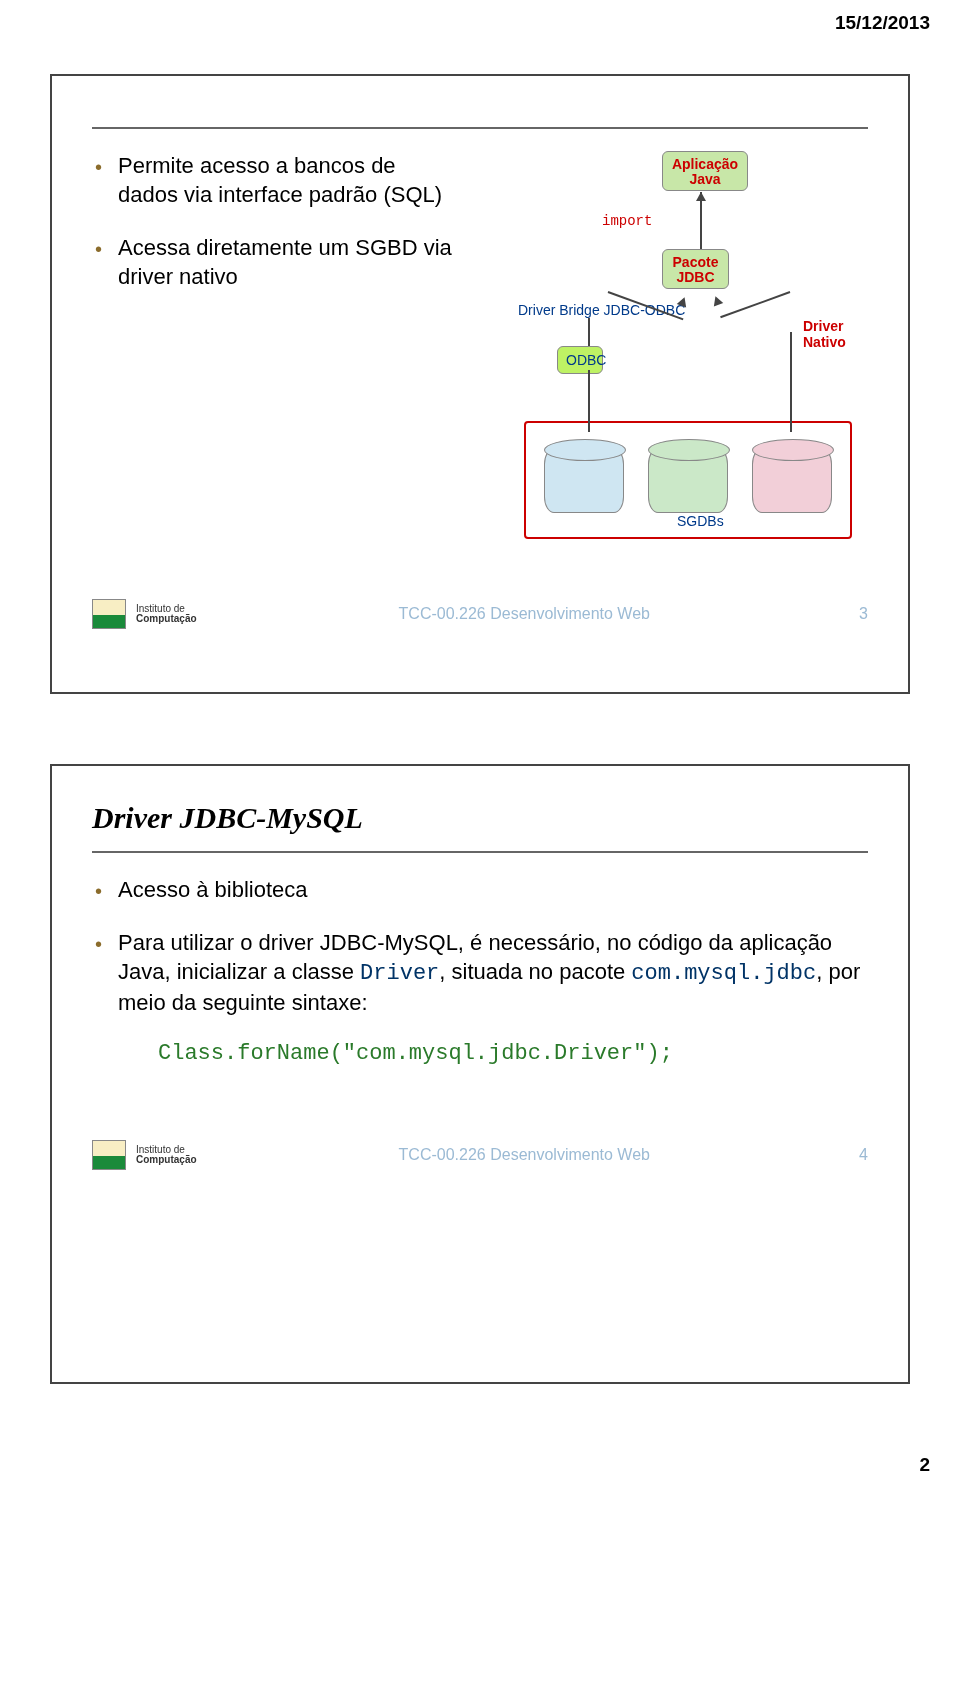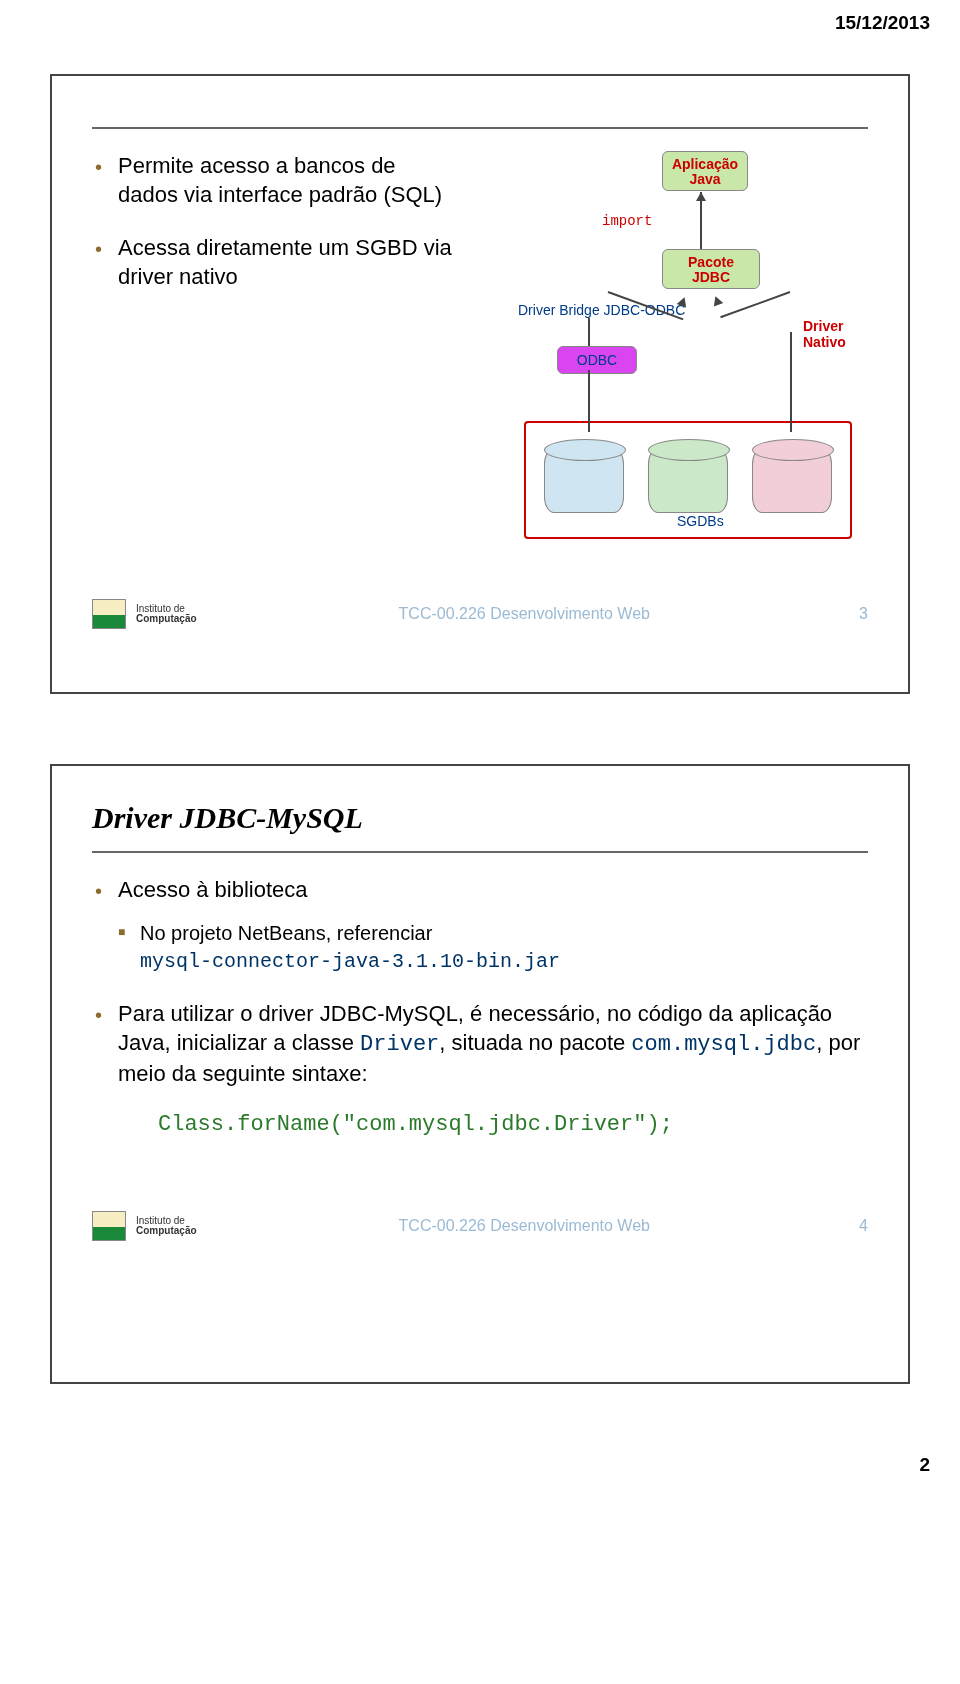--- a/index.html
+++ b/index.html
@@ -109,22 +109,22 @@
   .d-box {
     position: absolute;
     border: 1px solid #888;
     border-radius: 6px;
     text-align: center;
     font-size: 14px;
     padding: 5px 8px;
     background: #fff;
   }
   .d-box.app   { background: #c8e7a8; left: 174px; top: 0;   width: 86px; height: 40px; line-height: 1.1; }
-  .d-box.pkg   { background: #c8e7a8; left: 174px; top: 98px; width: 98px; height: 40px; line-height: 1.1; }
-  .d-box.odbc  { background: #d946ef; left: 69px;  top: 195px; width: 80px; }
+  .d-box.pkg   { background: #c8e7a8; left: 174px; top: 98px; width: 67px; height: 40px; line-height: 1.1; }
+  .d-box.odbc  { background: #bef264; left: 69px;  top: 195px; width: 46px; }
   .d-bridge    { position: absolute; left: 30px; top: 152px; font-size: 14px; color: #003a8a; line-height: 1.1; }
   .d-import    { position: absolute; left: 114px; top: 62px; font-family: 'Courier New', monospace; color: #c00; font-size: 14px; }
   .d-native    { position: absolute; left: 283px; top: 167px; font-size: 14px; color: #c00; font-weight: bold; padding-left: 32px; }
   .d-sgdbs     { position: absolute; left: 189px; top: 362px; font-size: 14px; color: #003a8a; }
 
   .d-dbframe {
     position: absolute;
     left: 36px; top: 270px;
     width: 328px; height: 118px;
     border: 2px solid #c00;
@@ -227,26 +227,20 @@
   </div>
 </div>
 
 <div class="slide">
   <div class="slide-title">Driver JDBC-MySQL</div>
   <hr class="title-rule">
 
   <ul class="bullets">
     <li>
       <span>Acesso à biblioteca</span>
-      <ul class="sub-bullets">
-        <li>
-          <span>No projeto NetBeans, referenciar</span><br>
-          <span class="code-mono code-navy">mysql-connector-java-3.1.10-bin.jar</span>
-        </li>
-      </ul>
     </li>
     <li>
       <span>Para utilizar o driver JDBC-MySQL, é necessário, no código da aplicação Java, inicializar a classe </span><span class="code-mono code-navy">Driver</span><span>, situada no pacote </span><span class="code-mono code-navy">com.mysql.jdbc</span><span>, por meio da seguinte sintaxe:</span>
       <div style="margin:22px 0 0 40px;" class="code-green">Class.forName("com.mysql.jdbc.Driver");</div>
     </li>
   </ul>
 
   <div class="footer" style="margin-top:72px;">
     <div class="footer-left">
       <div class="logo-ic"></div>

